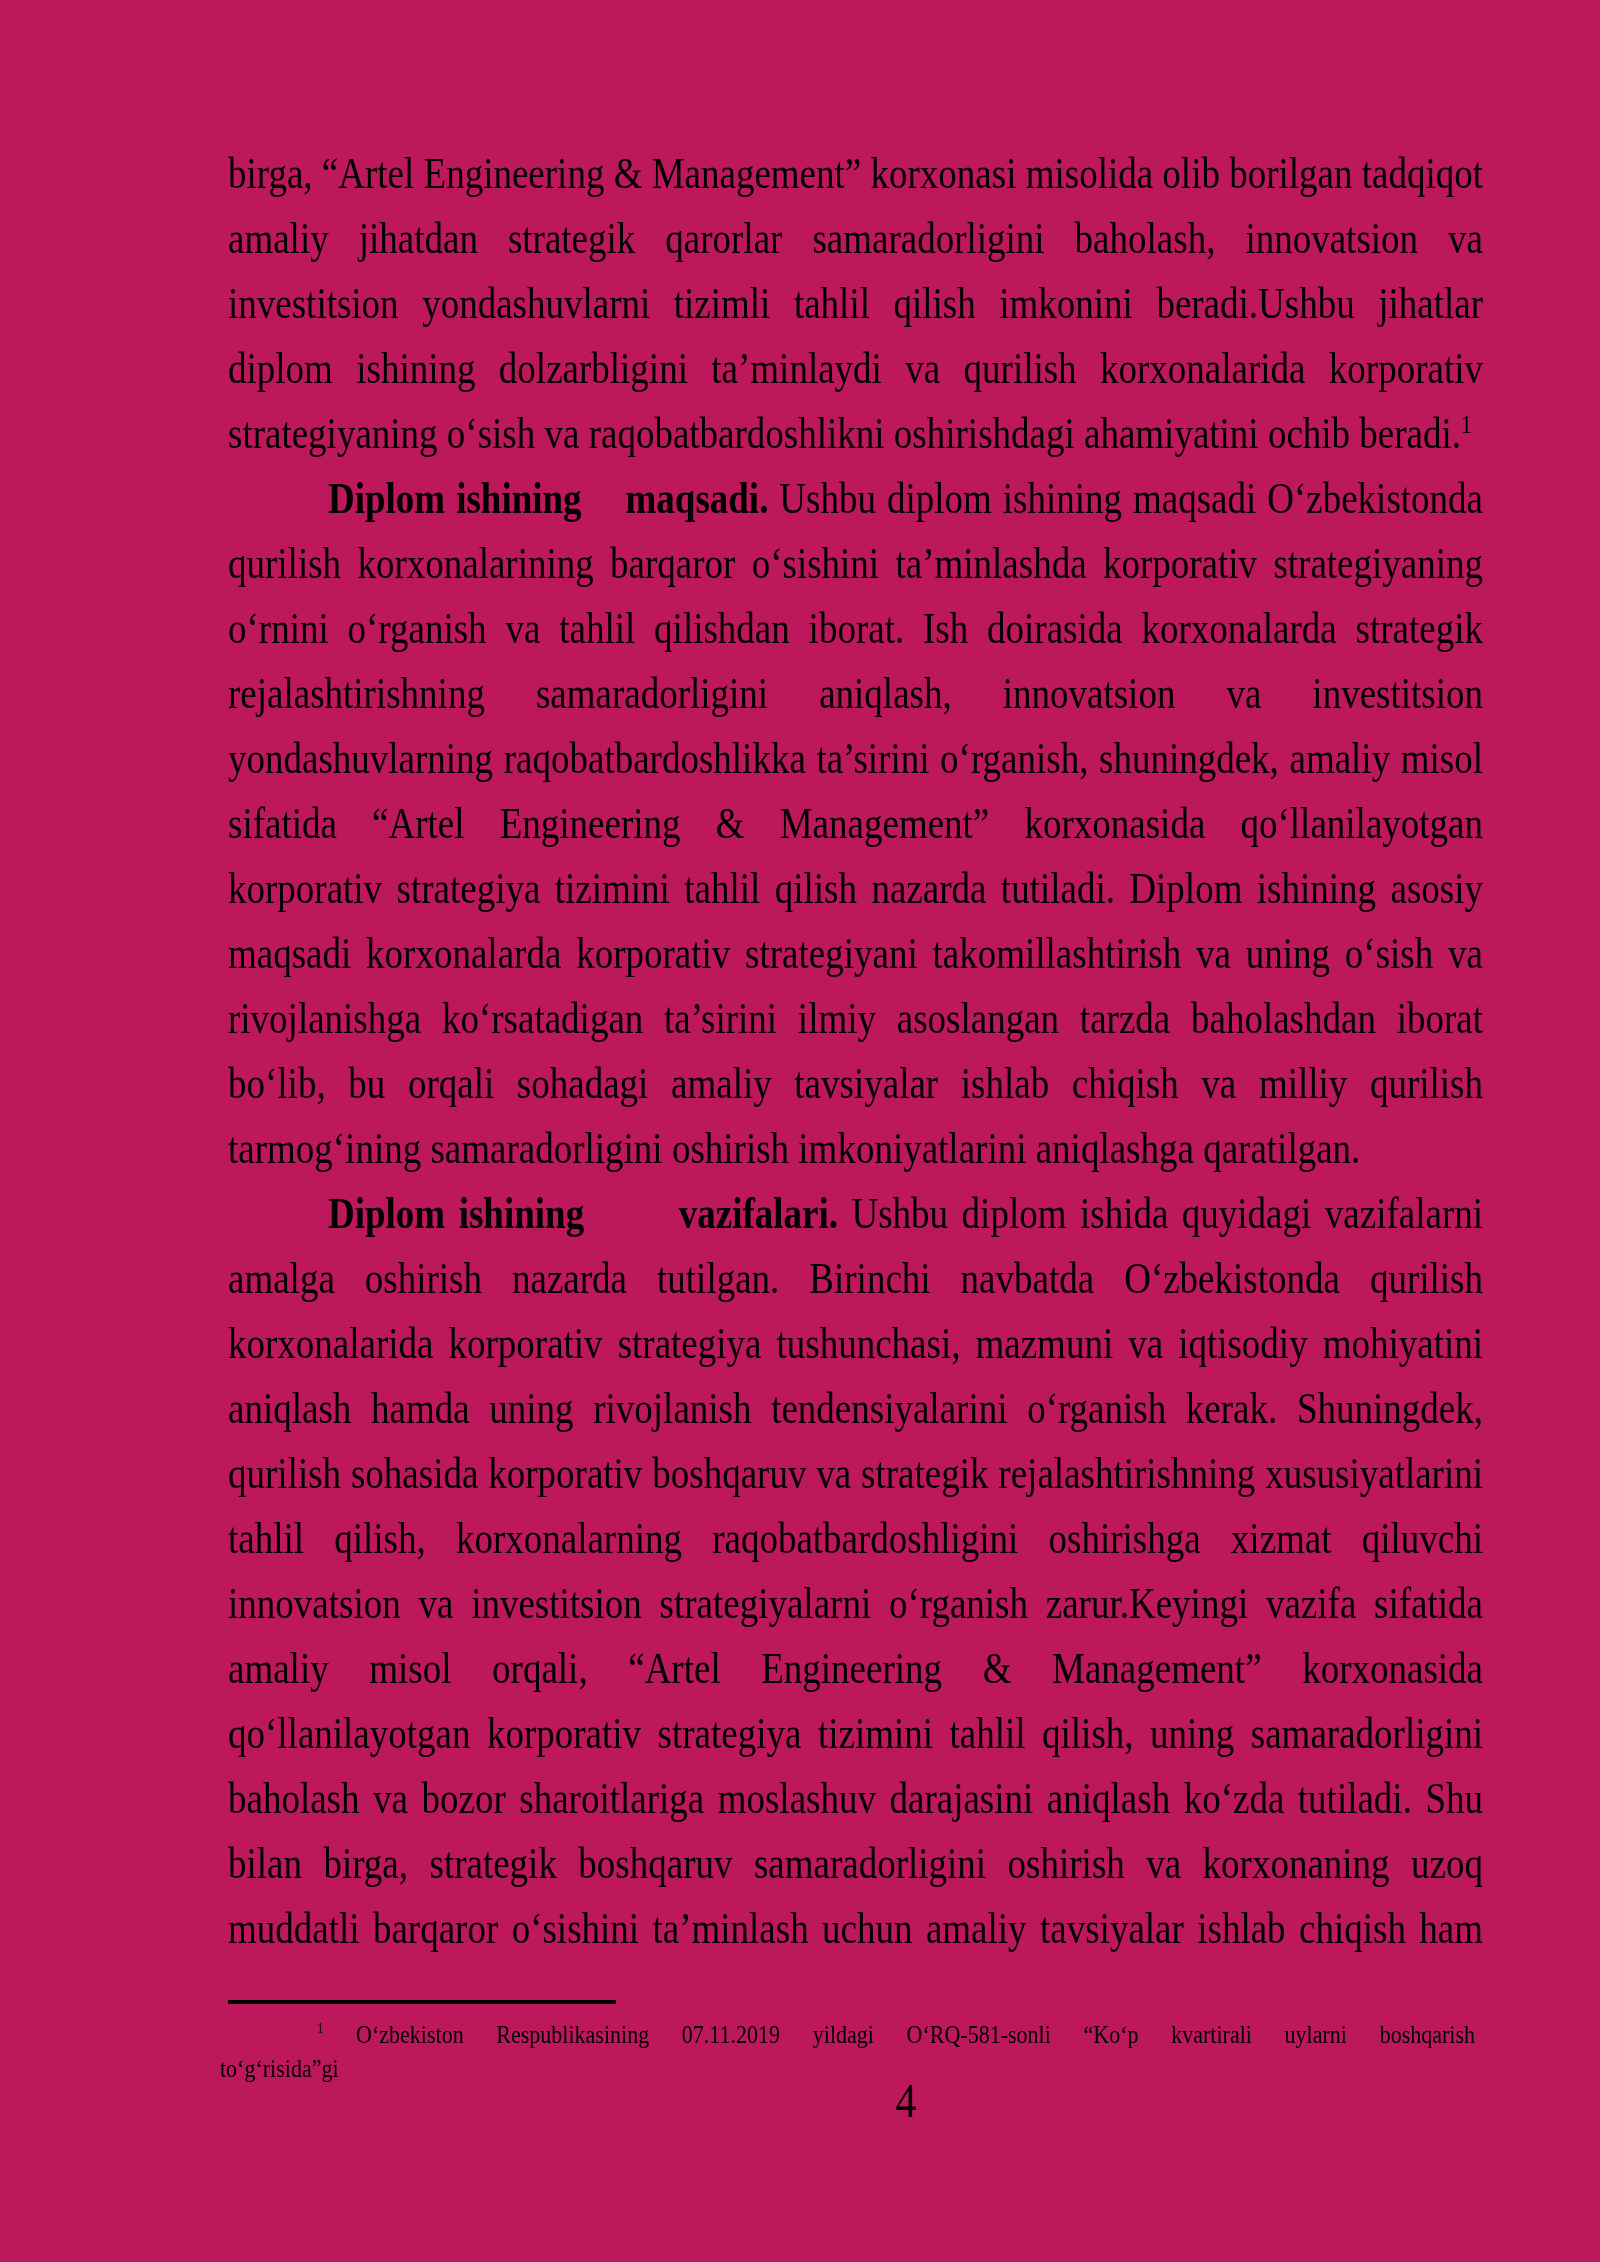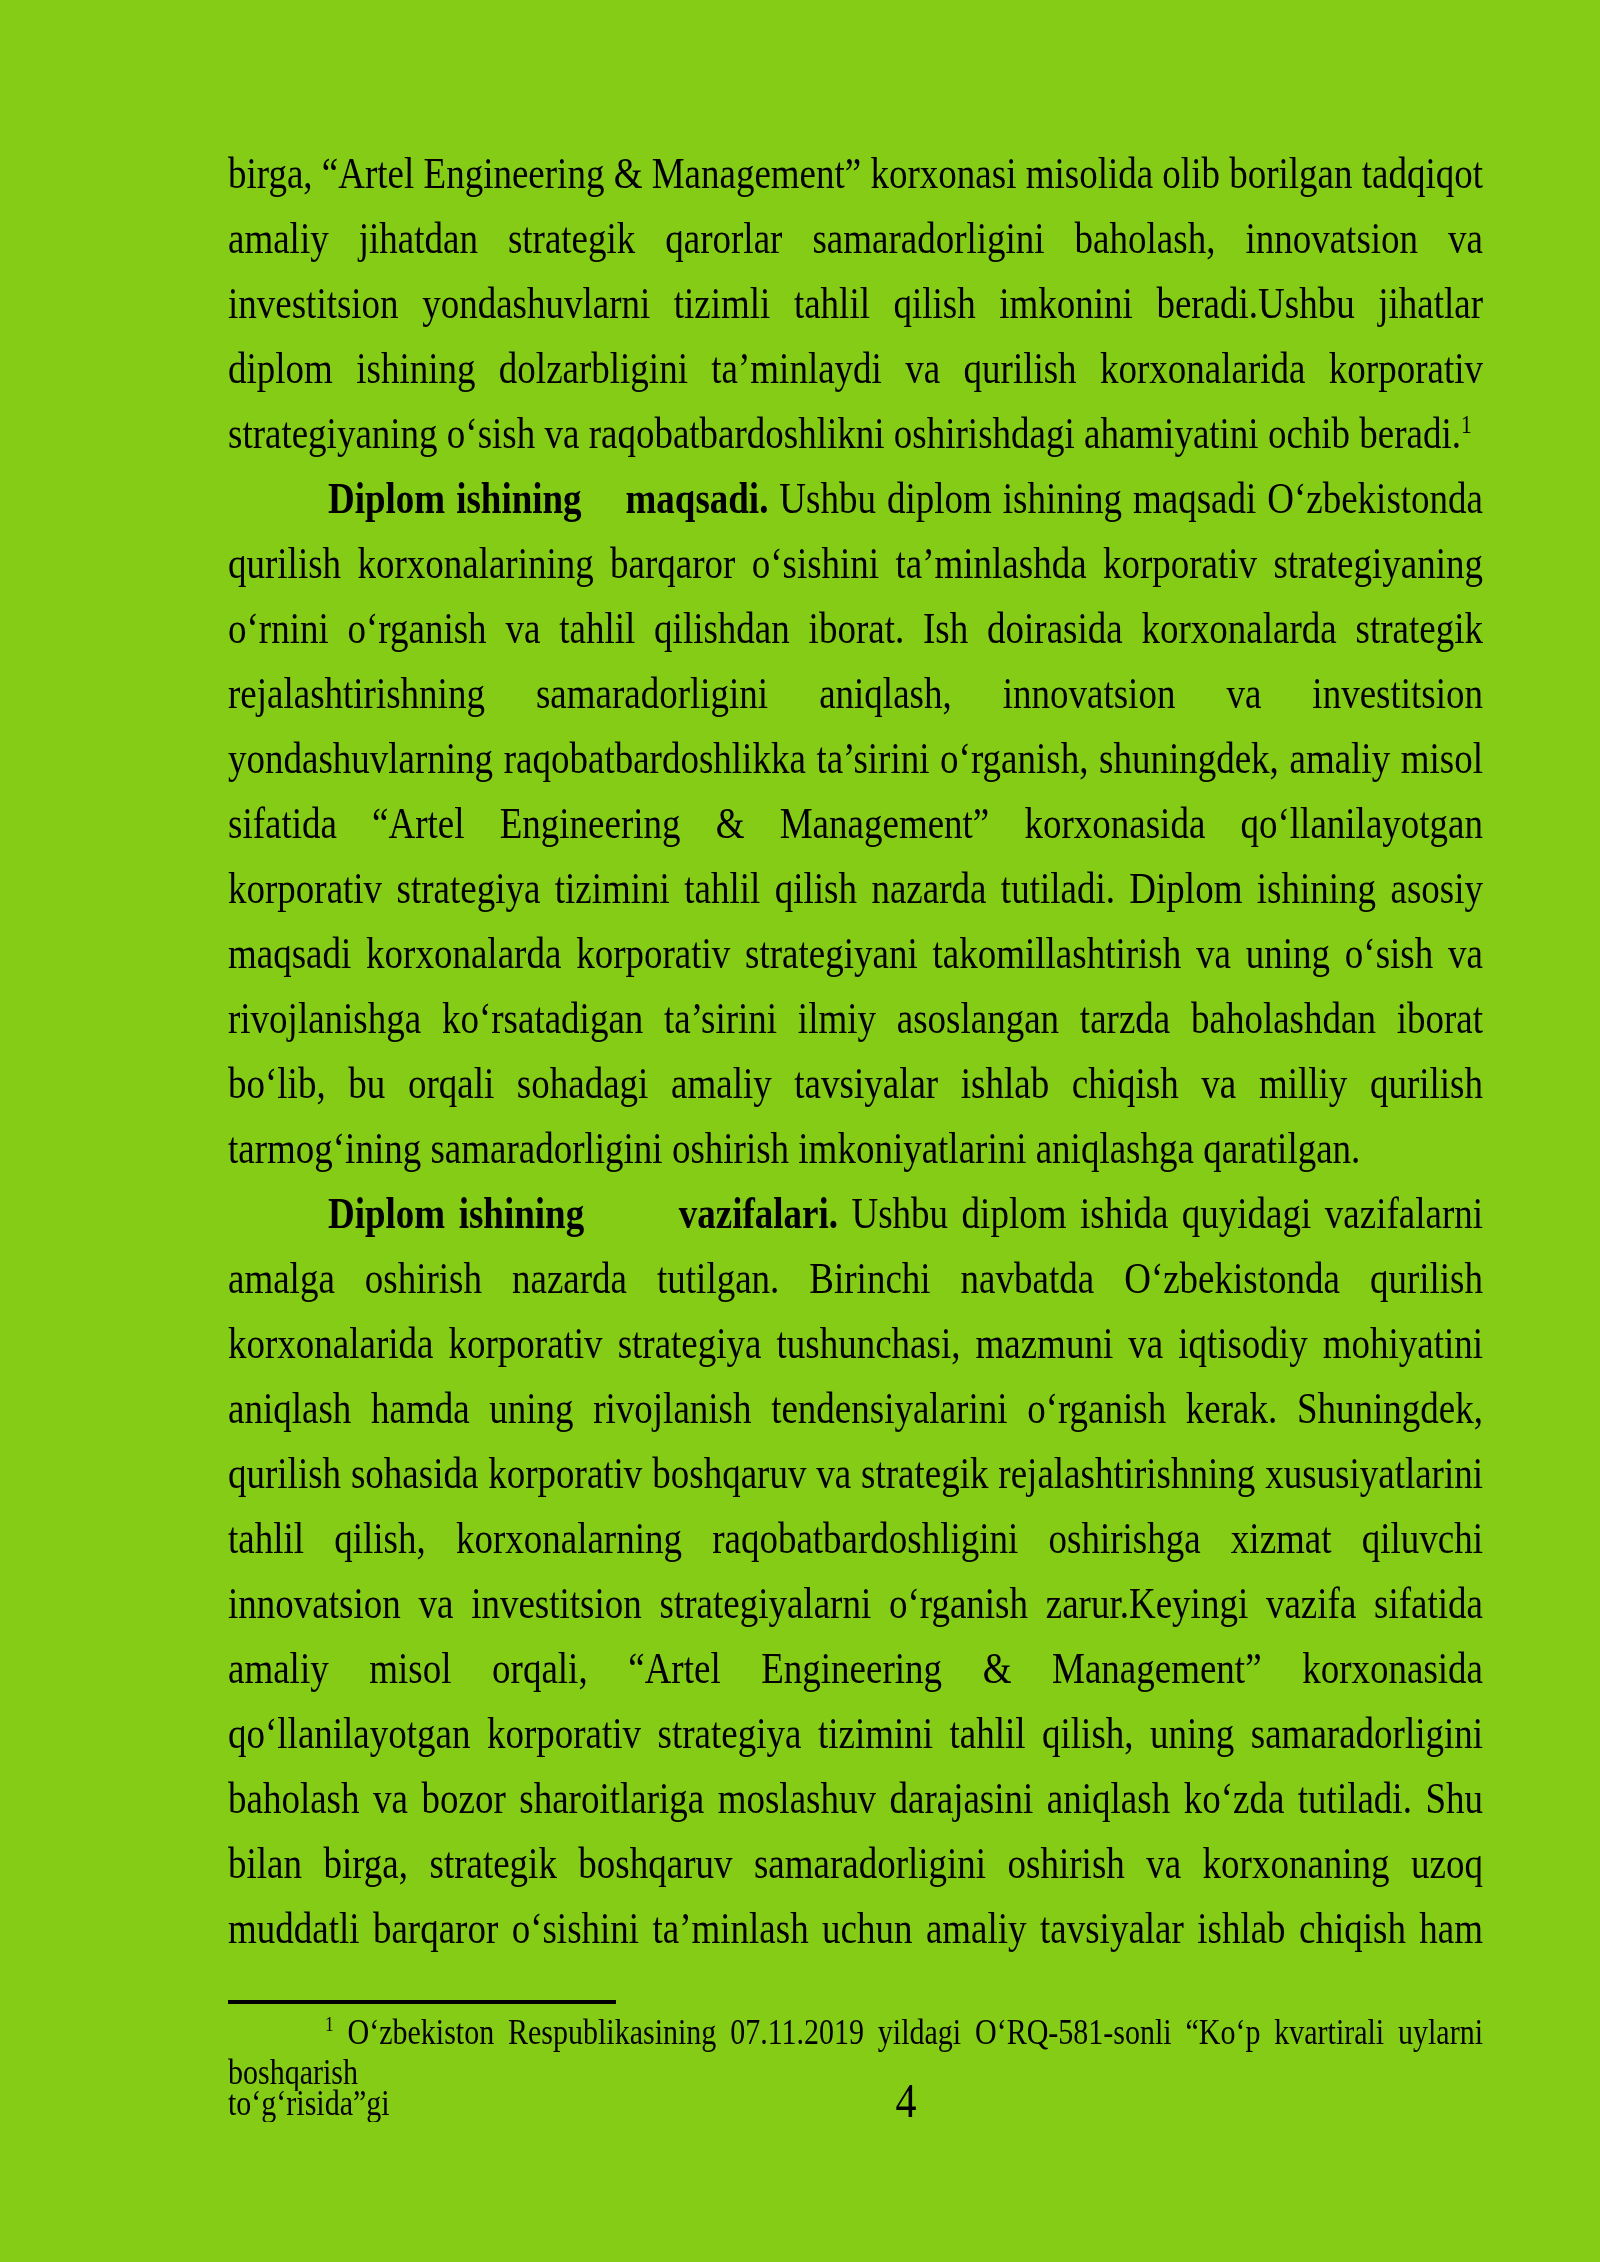--- a/index.html
+++ b/index.html
@@ -1,20 +1,20 @@
 <!DOCTYPE html>
 <html><head>
 <meta charset="utf-8">
 <style>
   html, body { margin: 0; padding: 0; background: #ffffff; }
   .page {
     position: relative;
     width: 1600px;
     height: 2262px;
-    background: #84cc16;
+    background: #be185d;
     color: #000000;
     font-family: "Liberation Serif", "DejaVu Serif", serif;
     overflow: hidden;
   }
   .body-text {
     position: absolute;
     top: 141px;
     left: 228px;
     width: 1255px;
     font-size: 37px;
@@ -37,24 +37,24 @@
   .footnote-sep {
     position: absolute;
     left: 228px;
     top: 2000px;
     width: 388px;
     height: 4px;
     background: #000000;
   }
   .footnotes {
     position: absolute;
-    left: 228px;
+    left: 220px;
     top: 2018px;
     width: 1255px;
-    font-size: 30px;
+    font-size: 22px;
     line-height: 34px;
   }
   .fn-line {
     text-align: justify;
     text-align-last: justify;
     transform: scaleY(1.18);
     transform-origin: 50% 50%;
   }
   .fn-line.last { text-align-last: left; }
   .fn-line.indent { text-indent: 97px; }

